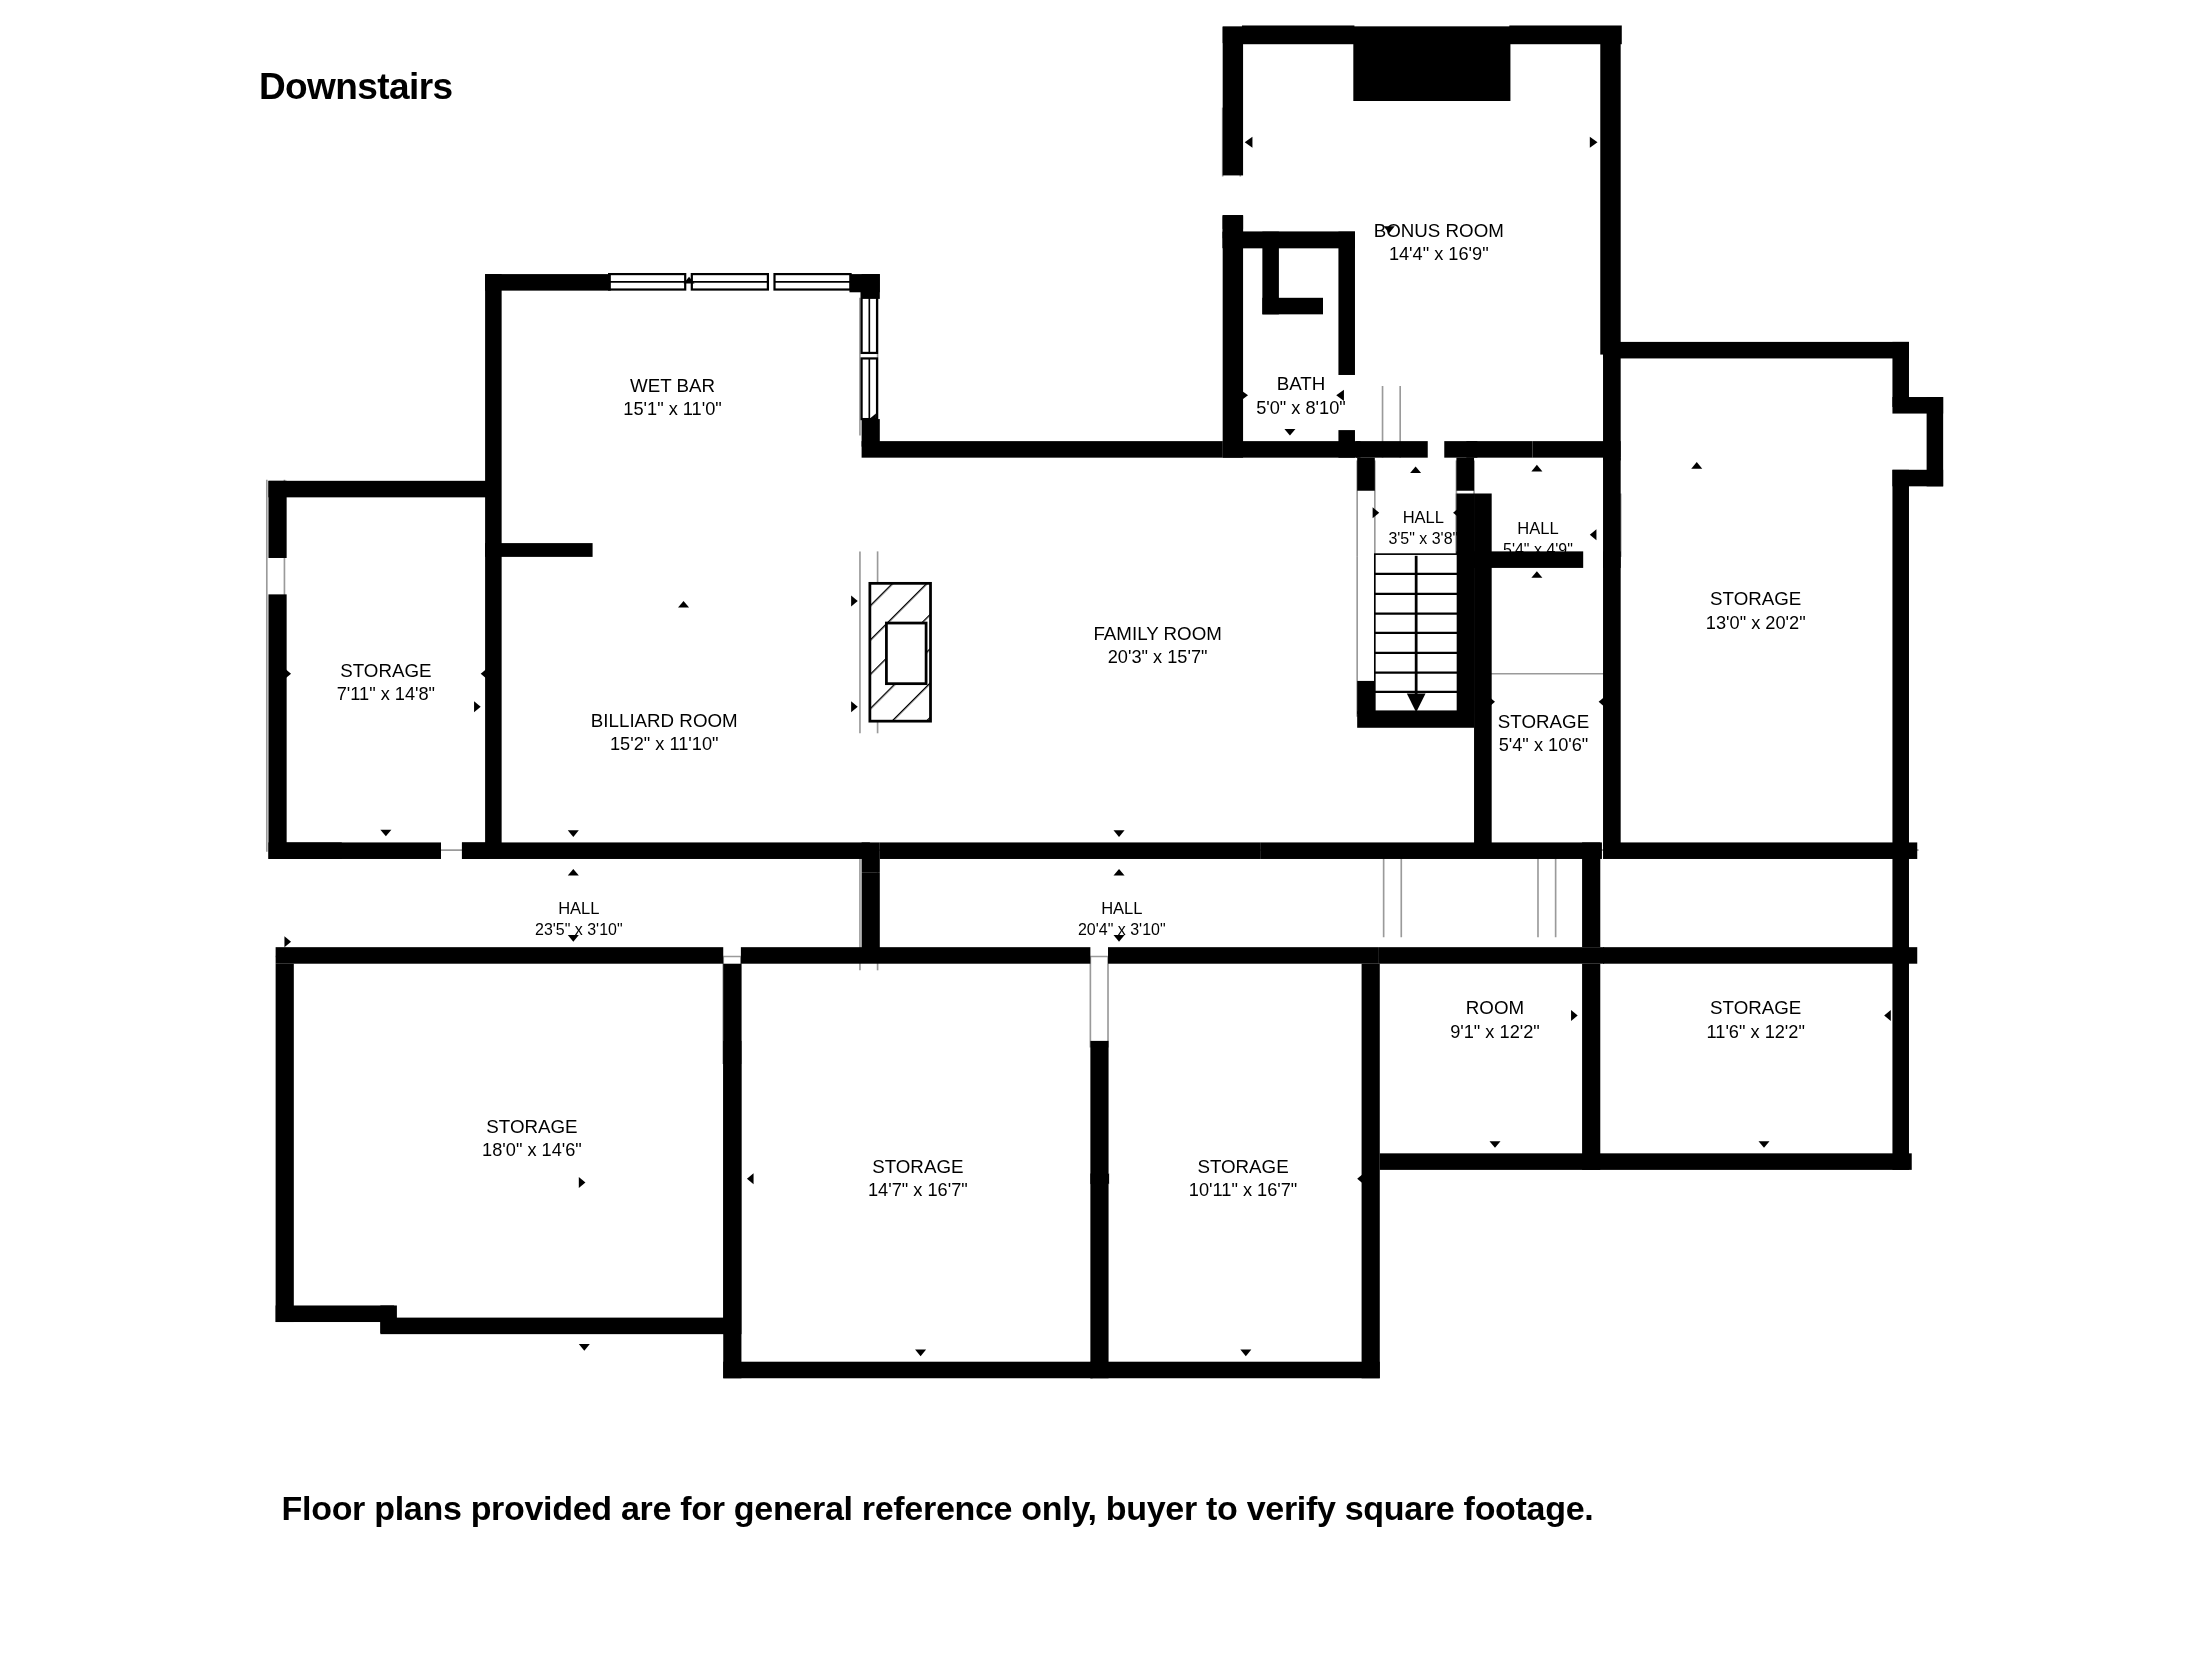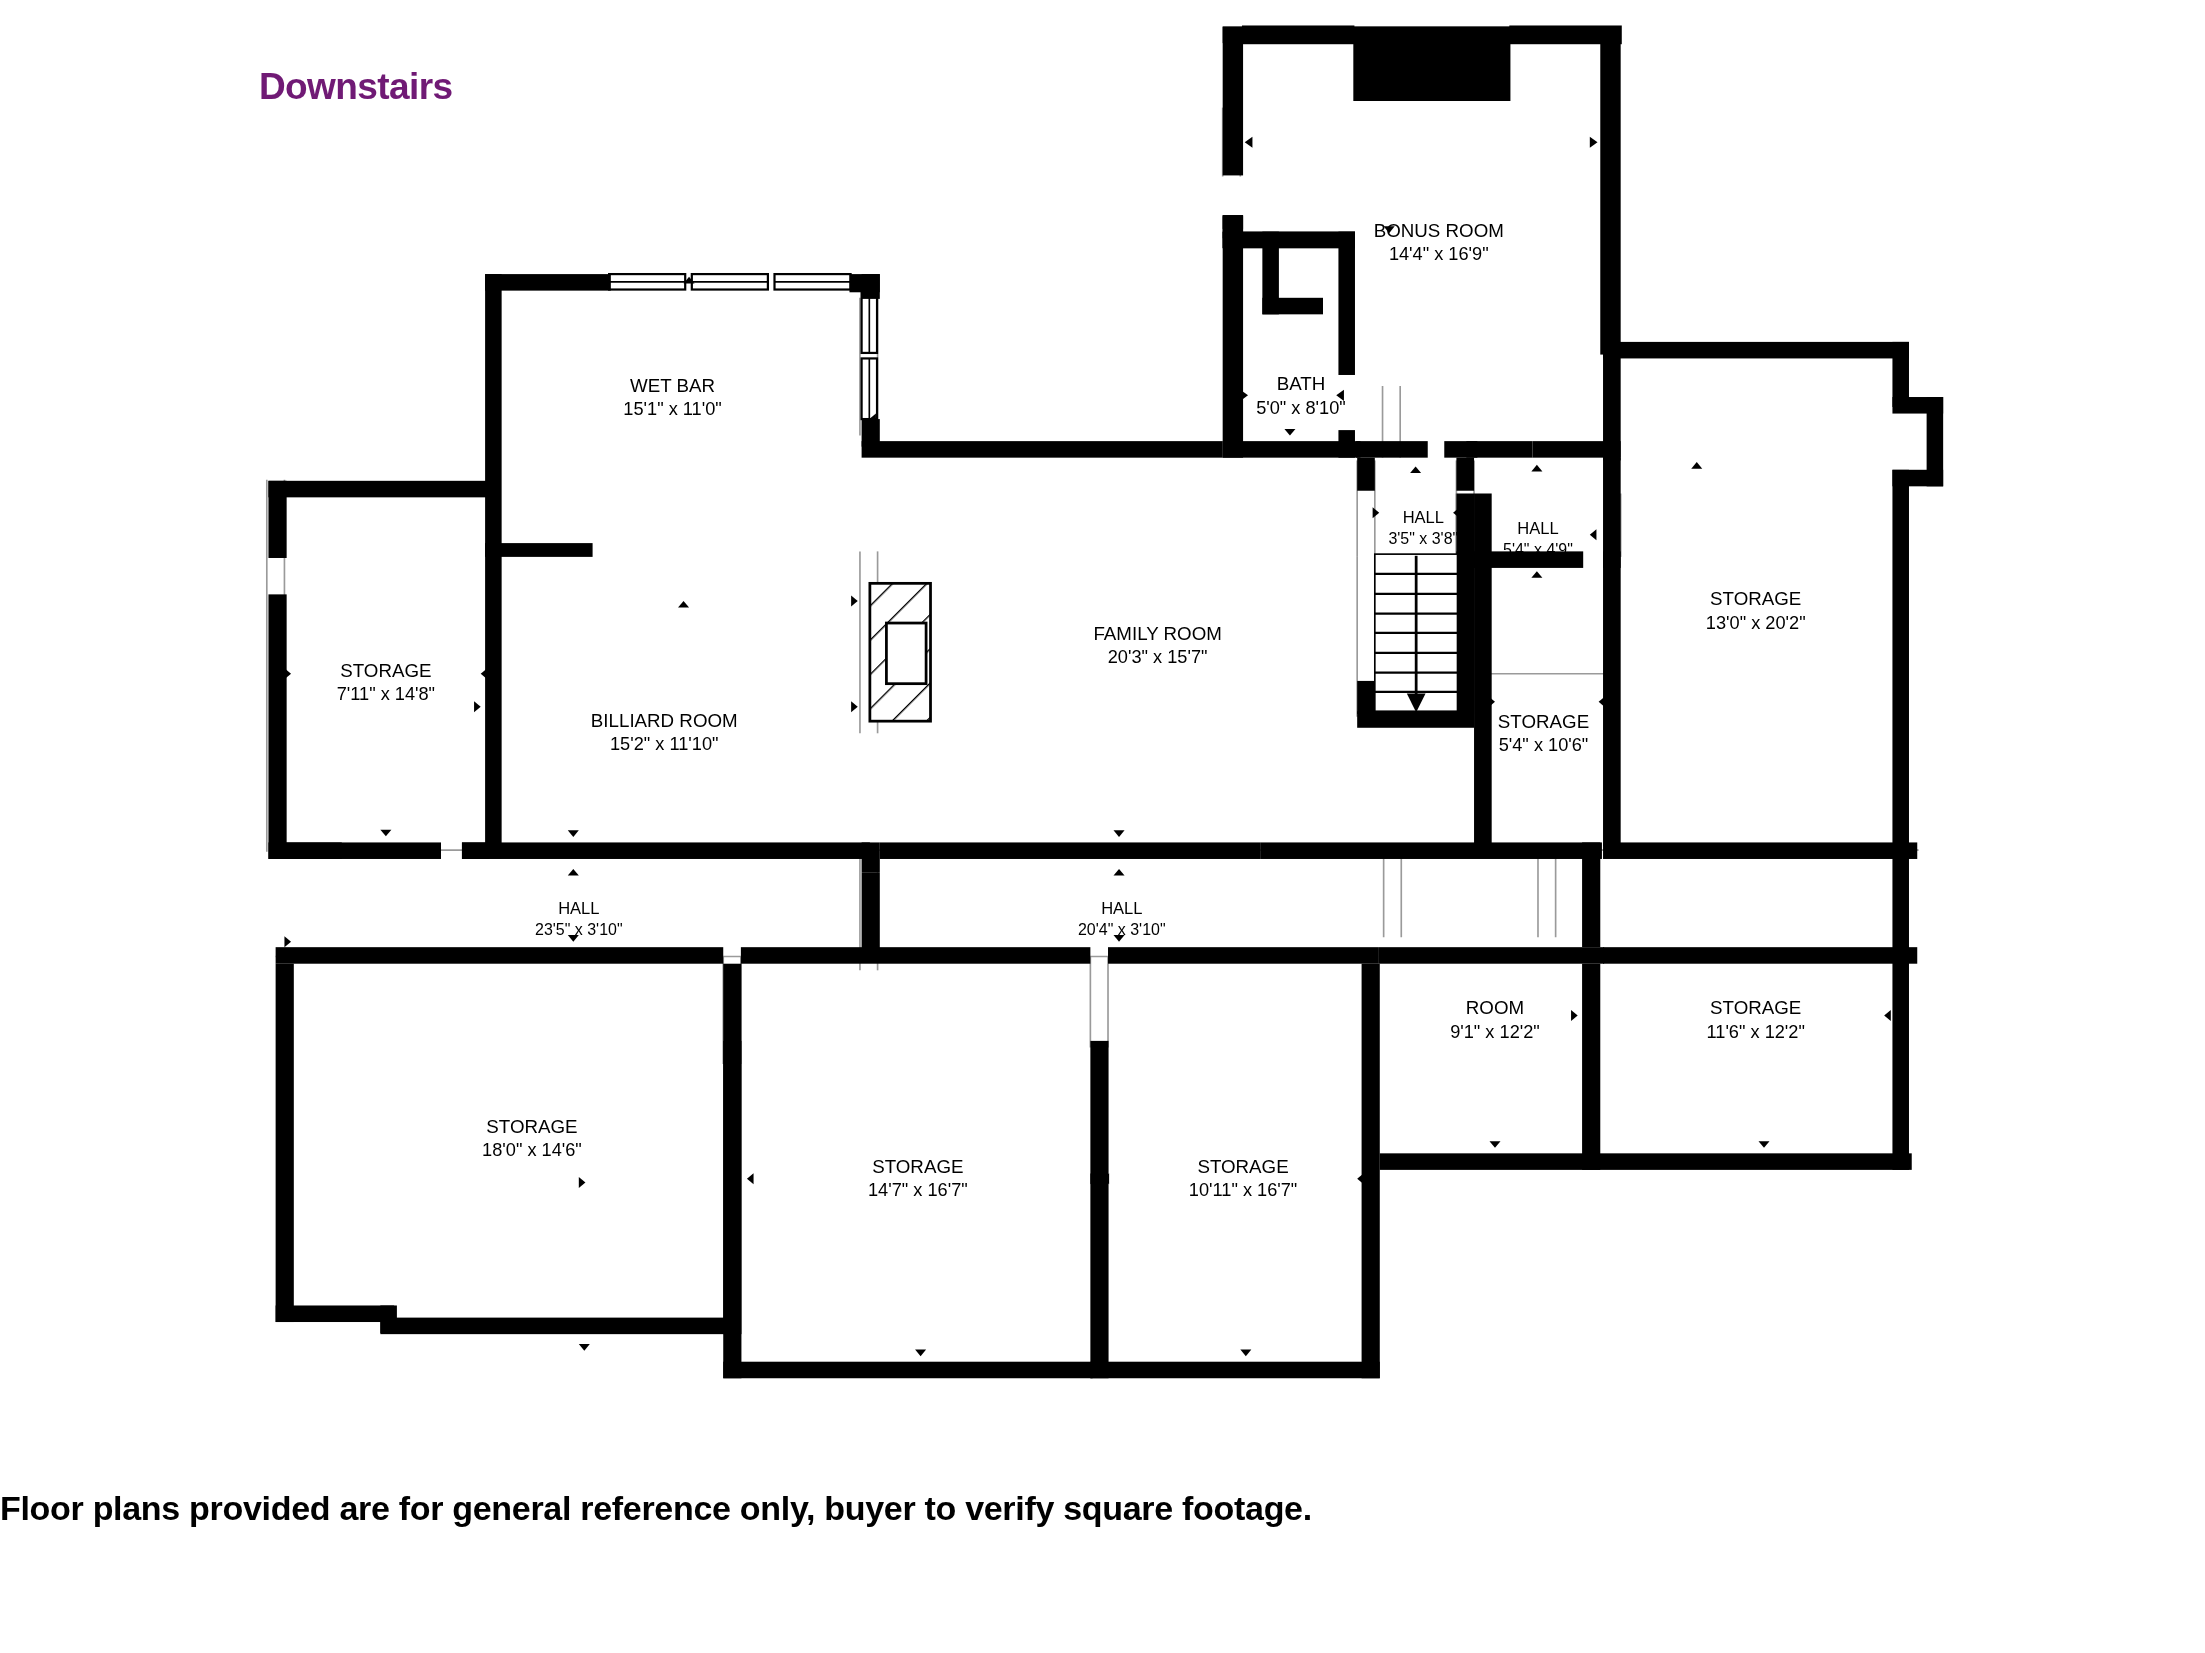--- a/index.html
+++ b/index.html
@@ -20,29 +20,29 @@
     width: 2205px;
     height: 1654px;
   }
   .title-text {
     position: absolute;
     left: 259px;
     top: 66px;
     font-size: 37px;
     font-weight: bold;
     letter-spacing: -0.6px;
-    color: #701a75;
+    color: #000000;
     font-family: "Liberation Sans", sans-serif;
   }
   .footer-text {
     position: absolute;
     left: 0;
     top: 1489px;
     width: 1875px;
-    text-align: left;
+    text-align: center;
     font-size: 34px;
     font-weight: bold;
     color: #000;
     letter-spacing: -0.3px;
     font-family: "Liberation Sans", sans-serif;
   }
   svg { display: block; }
   .wall { fill: #000000; }
   .thinline { stroke: #9a9a9a; stroke-width: 3; fill: none; }
   .winline { stroke: #000000; stroke-width: 4; fill: #ffffff; }

